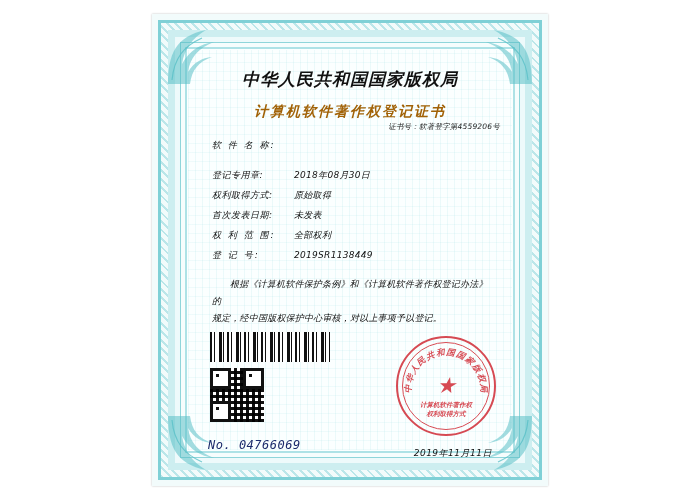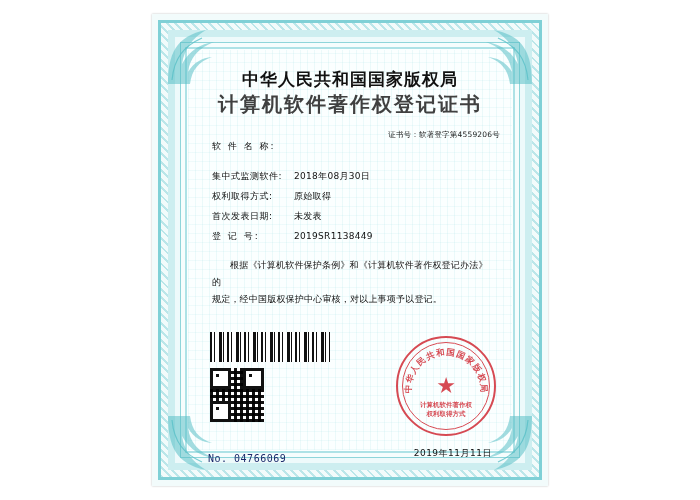--- a/index.html
+++ b/index.html
@@ -11,20 +11,21 @@
     width: 700px;
     height: 500px;
     font-family: "Liberation Sans", sans-serif;
     overflow: hidden;
   }
   .page {
     position: relative;
     width: 700px;
     height: 500px;
     background: #ffffff;
+    font-style: italic;
   }
   
   .cert {
     position: absolute;
     left: 152px;
     top: 14px;
     width: 396px;
     height: 472px;
     background: #f2fbfb;
     box-shadow: 0 0 2px rgba(0,0,0,0.25);
@@ -93,35 +94,37 @@
     font-family: "DejaVu Sans", "Liberation Sans", sans-serif;
     font-size: 17px;
     font-weight: bold;
     letter-spacing: 1px;
     color: #111;
     margin-top: 14px;
   }
   .title-sub {
     text-align: center;
     font-family: "DejaVu Sans", "Liberation Sans", sans-serif;
-    font-size: 20px;
+    font-size: 14px;
     font-weight: bold;
     letter-spacing: 2px;
-    color: #404040;
+    color: #a16207;
+    margin-top: 12px;
   }
   .cert-no {
     text-align: right;
     font-family: "DejaVu Sans", "Liberation Sans", sans-serif;
     font-size: 7.5px;
     color: #1a1a1a;
-    margin-top: 12px;
+    margin-top: 1px;
     padding-right: 4px;
     letter-spacing: 0.2px;
   }
   .fields {
+    margin-top: 7px;
     padding-left: 16px;
   }
   .row {
     display: flex;
     align-items: flex-start;
     margin-bottom: 7px;
   }
   .row .lab {
     width: 82px;
     flex: 0 0 82px;
@@ -235,23 +238,23 @@
     font-size: 6.5px;
     color: #d2323c;
     line-height: 1.35;
     font-weight: bold;
     margin-top: 36px;
   }
   
   .footer-no {
     position: absolute;
     left: 56px;
-    bottom: 22px;
+    bottom: 34px;
     font-family: "DejaVu Sans Mono", monospace;
-    font-size: 10px;
+    font-size: 12px;
     color: #1b2a6b;
     letter-spacing: 0.5px;
   }
   .footer-date {
     position: absolute;
     right: 56px;
     bottom: 26px;
     font-family: "DejaVu Sans", "Liberation Sans", sans-serif;
     font-size: 9px;
     color: #111;
@@ -304,34 +307,38 @@
       <div class="fields">
 
         <div class="row">
           <div class="lab">软 件 名 称:</div>
         </div>
 
 
         <div class="gap-big"></div>
 
         <div class="row">
-          <div class="lab tight">集中式监测软件:</div>
+          <div class="lab tight">登记专用章:</div>
           <div class="val">2018年08月30日</div>
         </div>
 
         <div class="row">
           <div class="lab tight">权利取得方式:</div>
           <div class="val">原始取得</div>
         </div>
 
         <div class="row">
           <div class="lab tight">首次发表日期:</div>
           <div class="val">未发表</div>
         </div>
 
+        <div class="row">
+          <div class="lab">权 利 范 围:</div>
+          <div class="val">全部权利</div>
+        </div>
 
         <div class="row">
           <div class="lab">登 记 号:</div>
           <div class="val">2019SR1138449</div>
         </div>
 
       </div>
 
       <div class="paras">
         <div class="p1">根据《计算机软件保护条例》和《计算机软件著作权登记办法》的</div>

